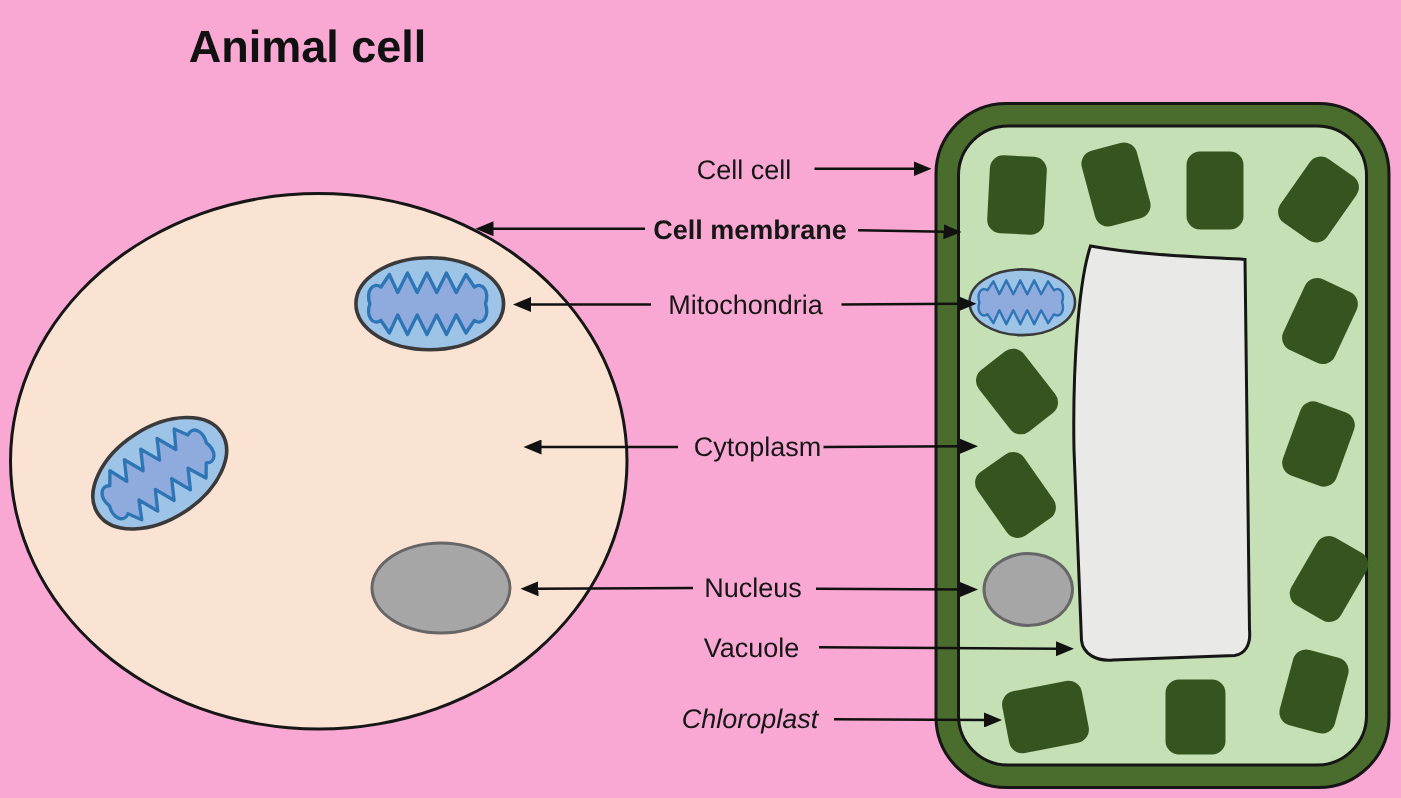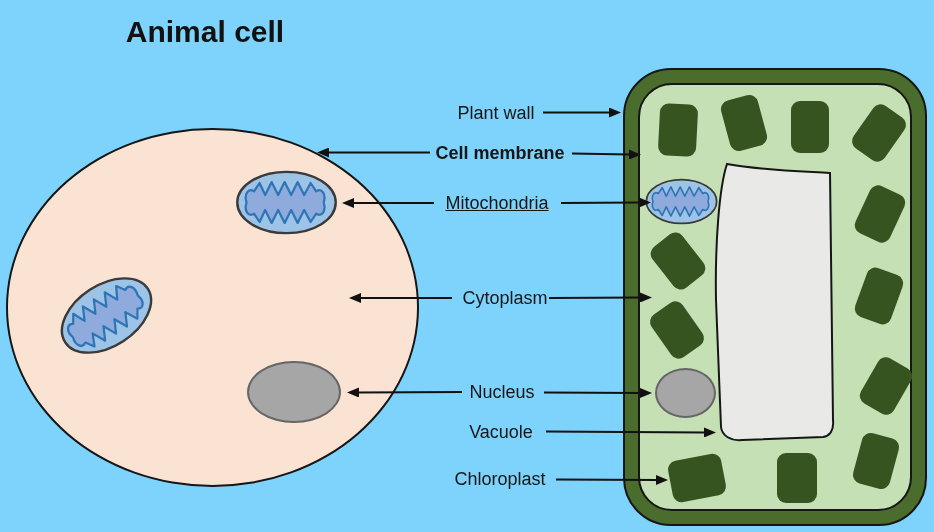--- a/index.html
+++ b/index.html
@@ -1,17 +1,17 @@
 <!DOCTYPE html>
 <html style="--animal_cytoplasm: #fbe3d4; --plant_cytoplasm: #c5e0b4; --cell_wall: #4a6d2e; --chloroplast: #36541f; --mito_fill: #9dc3e6; --mito_inner: #8faadc; --mito_stroke: #2e75b6; --mito_outline: #3a3a3a; --nucleus: #a6a6a6; --nucleus_stroke: #666666; --vacuole: #e9e9e7; --outline: #161616;"><head>
 <meta charset="utf-8">
 <style>
   html,body{margin:0;padding:0;background:#fff;}
   .canvas{
-    position:relative;width:934px;height:532px;background:#7dd3fc;overflow:hidden;
+    position:relative;width:934px;height:532px;background:#f9a8d4;overflow:hidden;
     font-family:"Liberation Sans",sans-serif;color:#161616;
   }
   .cell-title{
     position:absolute;width:260px;height:36px;text-align:center;
     font-size:30px;font-weight:bold;line-height:36px;color:#111;
   }
   #animal-title{left:75px;top:14px;}
   #plant-title{left:657px;top:14px;}
 
   
@@ -44,25 +44,25 @@
   }
   .organelle-svg{position:absolute;overflow:visible;}
 
   
   .diagram-label{
     position:absolute;width:170px;height:20px;text-align:center;
     font-size:18px;line-height:20px;color:#161616;white-space:nowrap;
   }
   #lab-cellwall{left:411px;top:103px;}
   #lab-membrane{left:415px;top:143px;font-weight:bold;}
-  #lab-mitochondria{left:412px;top:193px;text-decoration:underline;}
+  #lab-mitochondria{left:412px;top:193px;}
   #lab-cytoplasm{left:420px;top:288px;}
   #lab-nucleus{left:417px;top:382px;}
   #lab-vacuole{left:416px;top:422px;}
-  #lab-chloroplast{left:415px;top:469px;}
+  #lab-chloroplast{left:415px;top:469px;font-style:italic;}
 
   .arrow-layer{position:absolute;left:0;top:0;width:934px;height:532px;z-index:20;pointer-events:none;}
   .arrow-layer line{stroke:#111;stroke-width:1.8;}
   .hidden-defs{position:absolute;width:0;height:0;}
 </style>
 </head>
 <body>
 
 <div class="canvas">
 
@@ -111,21 +111,21 @@
   <div class="nucleus" id="plant-nucleus"></div>
 
   <svg class="organelle-svg" style="left:700px;top:150px" width="145" height="300" viewBox="0 0 145 300">
     <path d="M27,14 C60,20 95,21 130,23 L133,270 C134,280 130,286 123,287 L42,290 C31,291 22,286 21,277 L16,150 C15,95 19,38 27,14 Z" style="fill:var(--vacuole);stroke:#161616;stroke-width:2"></path>
   </svg>
 
   <svg class="organelle-svg" style="left:645px;top:178px" width="73" height="47" viewBox="0 0 110 70">
       <use href="#mito-shape"></use>
     </svg>
 
-  <div class="diagram-label" id="lab-cellwall">Plant wall</div>
+  <div class="diagram-label" id="lab-cellwall">Cell cell</div>
   <div class="diagram-label" id="lab-membrane">Cell membrane</div>
   <div class="diagram-label" id="lab-mitochondria">Mitochondria</div>
   <div class="diagram-label" id="lab-cytoplasm">Cytoplasm</div>
   <div class="diagram-label" id="lab-nucleus">Nucleus</div>
   <div class="diagram-label" id="lab-vacuole">Vacuole</div>
   <div class="diagram-label" id="lab-chloroplast">Chloroplast</div>
 
   <svg class="arrow-layer">
     <line x1="543" y1="112.5" x2="610" y2="112.5" marker-end="url(#ah)"></line>
     <line x1="430" y1="152.5" x2="328" y2="152.5" marker-end="url(#ah)"></line>

